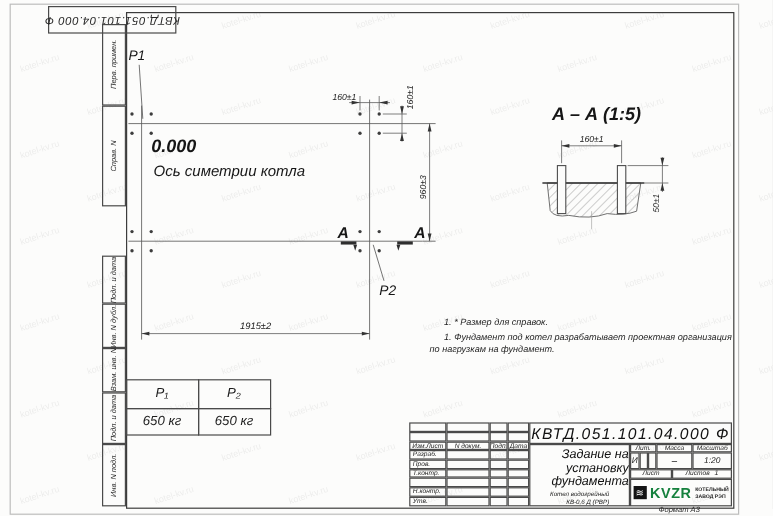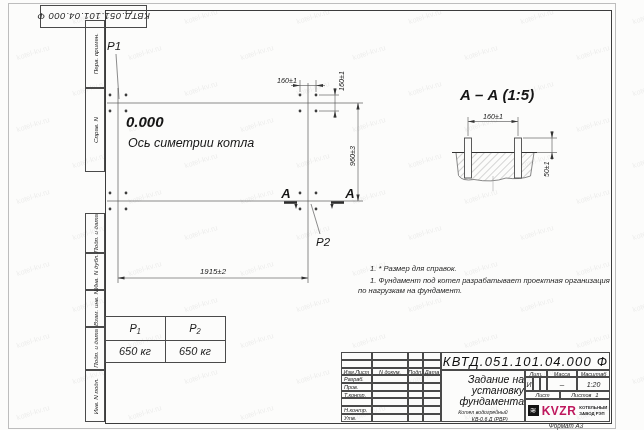--- a/index.html
+++ b/index.html
@@ -39,21 +39,21 @@
       display:flex;align-items:center;justify-content:center;overflow:hidden;
       font:italic 5.5px "Liberation Sans",sans-serif;color:#222;}
   .tb.lbl{justify-content:flex-start;padding-left:2px;}
   #tb-desig{font:italic 13px "Liberation Sans",sans-serif;letter-spacing:1.2px;color:#111;}
   #tb-title{flex-direction:column;justify-content:flex-start;padding-top:3px;
       font:italic 10.5px/1.06 "Liberation Sans",sans-serif;text-align:right;color:#111;}
   #tb-title .sub{margin-top:2px;font:italic 5.2px/1.25 "Liberation Sans",sans-serif;color:#222;}
   .logo-row{display:flex;align-items:center;gap:3px;}
   .logo-mark{width:11px;height:11px;background:#141414;color:#fff;display:flex;
       align-items:center;justify-content:center;font-size:8px;font-style:normal;}
-  .logo-text{font:800 12px "Liberation Sans",sans-serif;font-style:normal;color:#be185d;
+  .logo-text{font:800 12px "Liberation Sans",sans-serif;font-style:normal;color:#15803d;
       letter-spacing:.5px;}
   .company{display:flex;flex-direction:column;font:700 4.3px "Liberation Sans",sans-serif;
       font-style:normal;color:#222;line-height:1.3;}
   #format-label{position:absolute;left:520px;top:422px;width:92px;text-align:center;
       font:italic 6.3px "Liberation Sans",sans-serif;color:#2a2a2a;}
   
   .t-it{font-family:"Liberation Sans",sans-serif;font-style:italic;fill:#161616;}
   .dim{font-family:"Liberation Sans",sans-serif;font-style:italic;fill:#222;}
 </style>
 </head>

